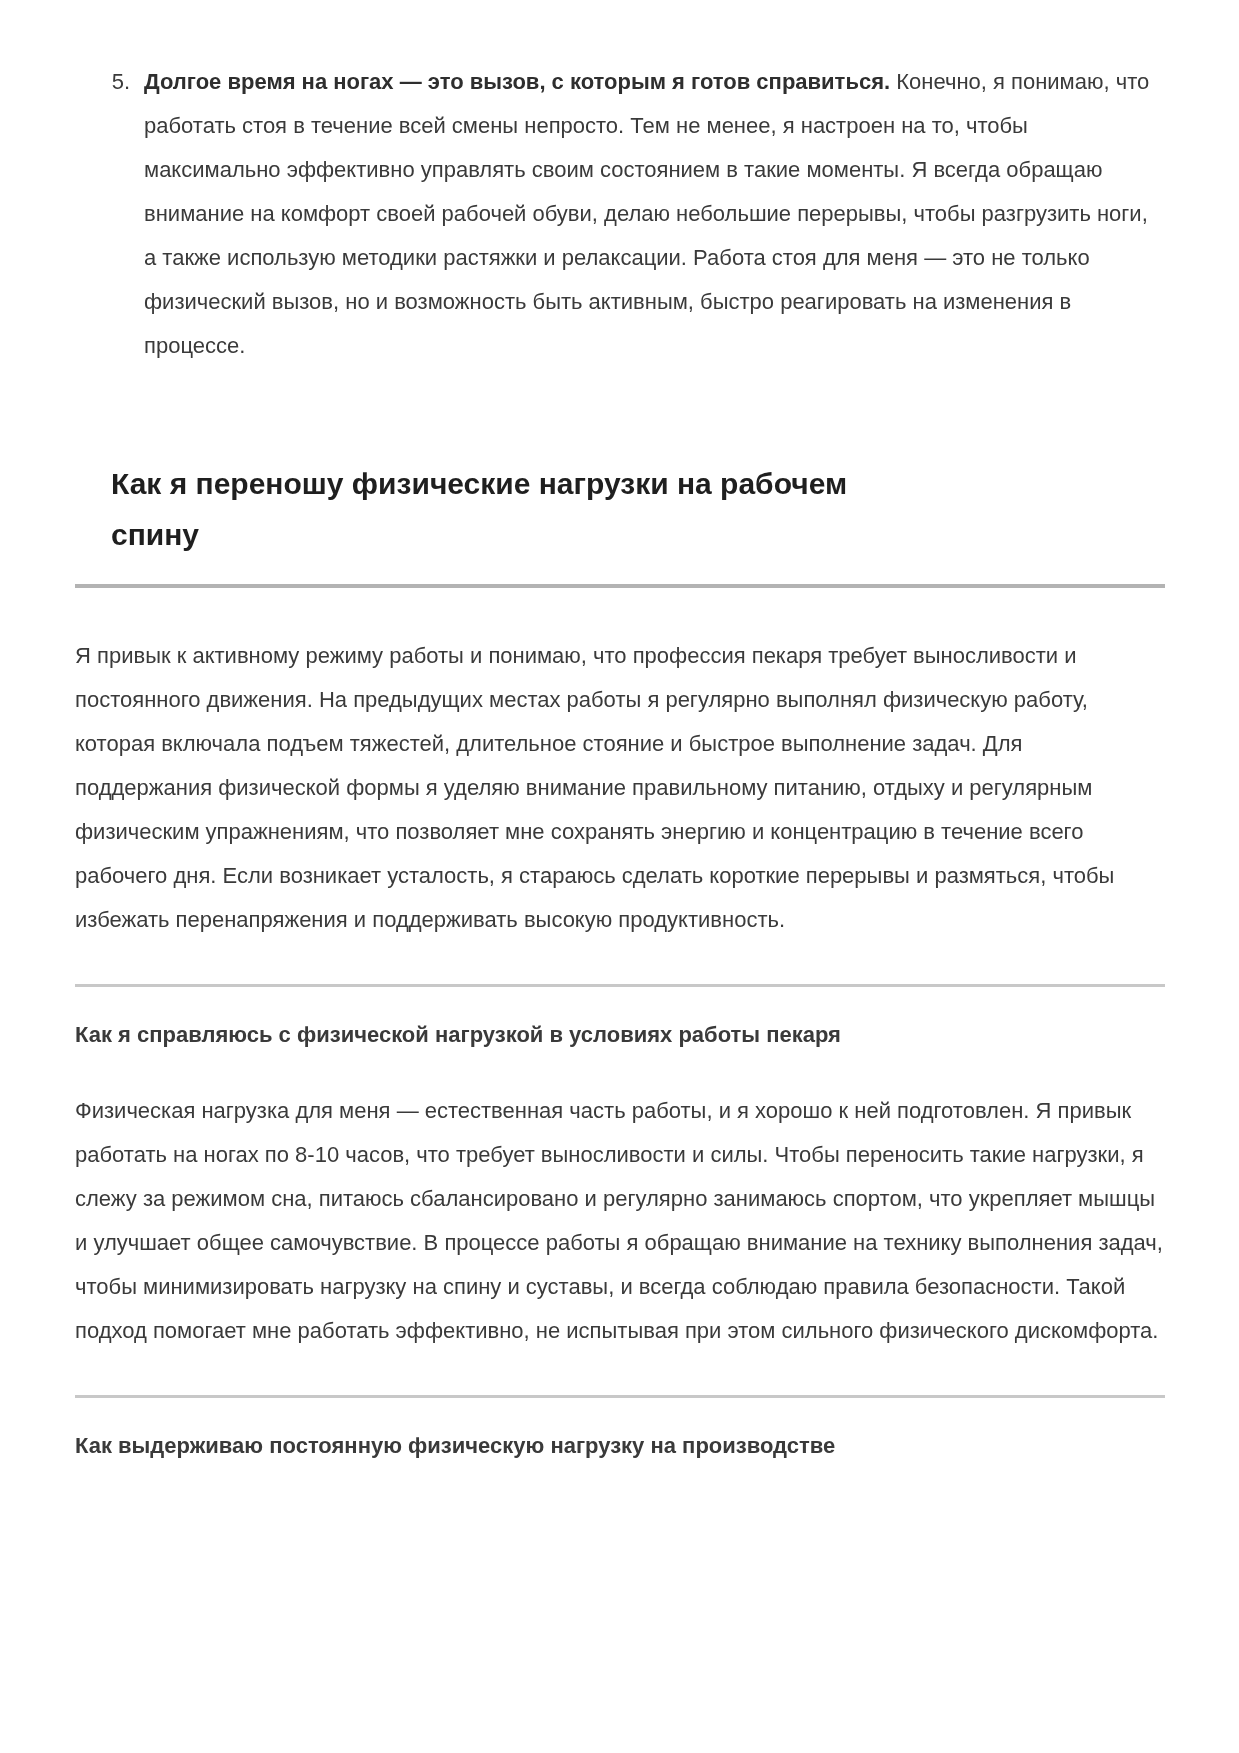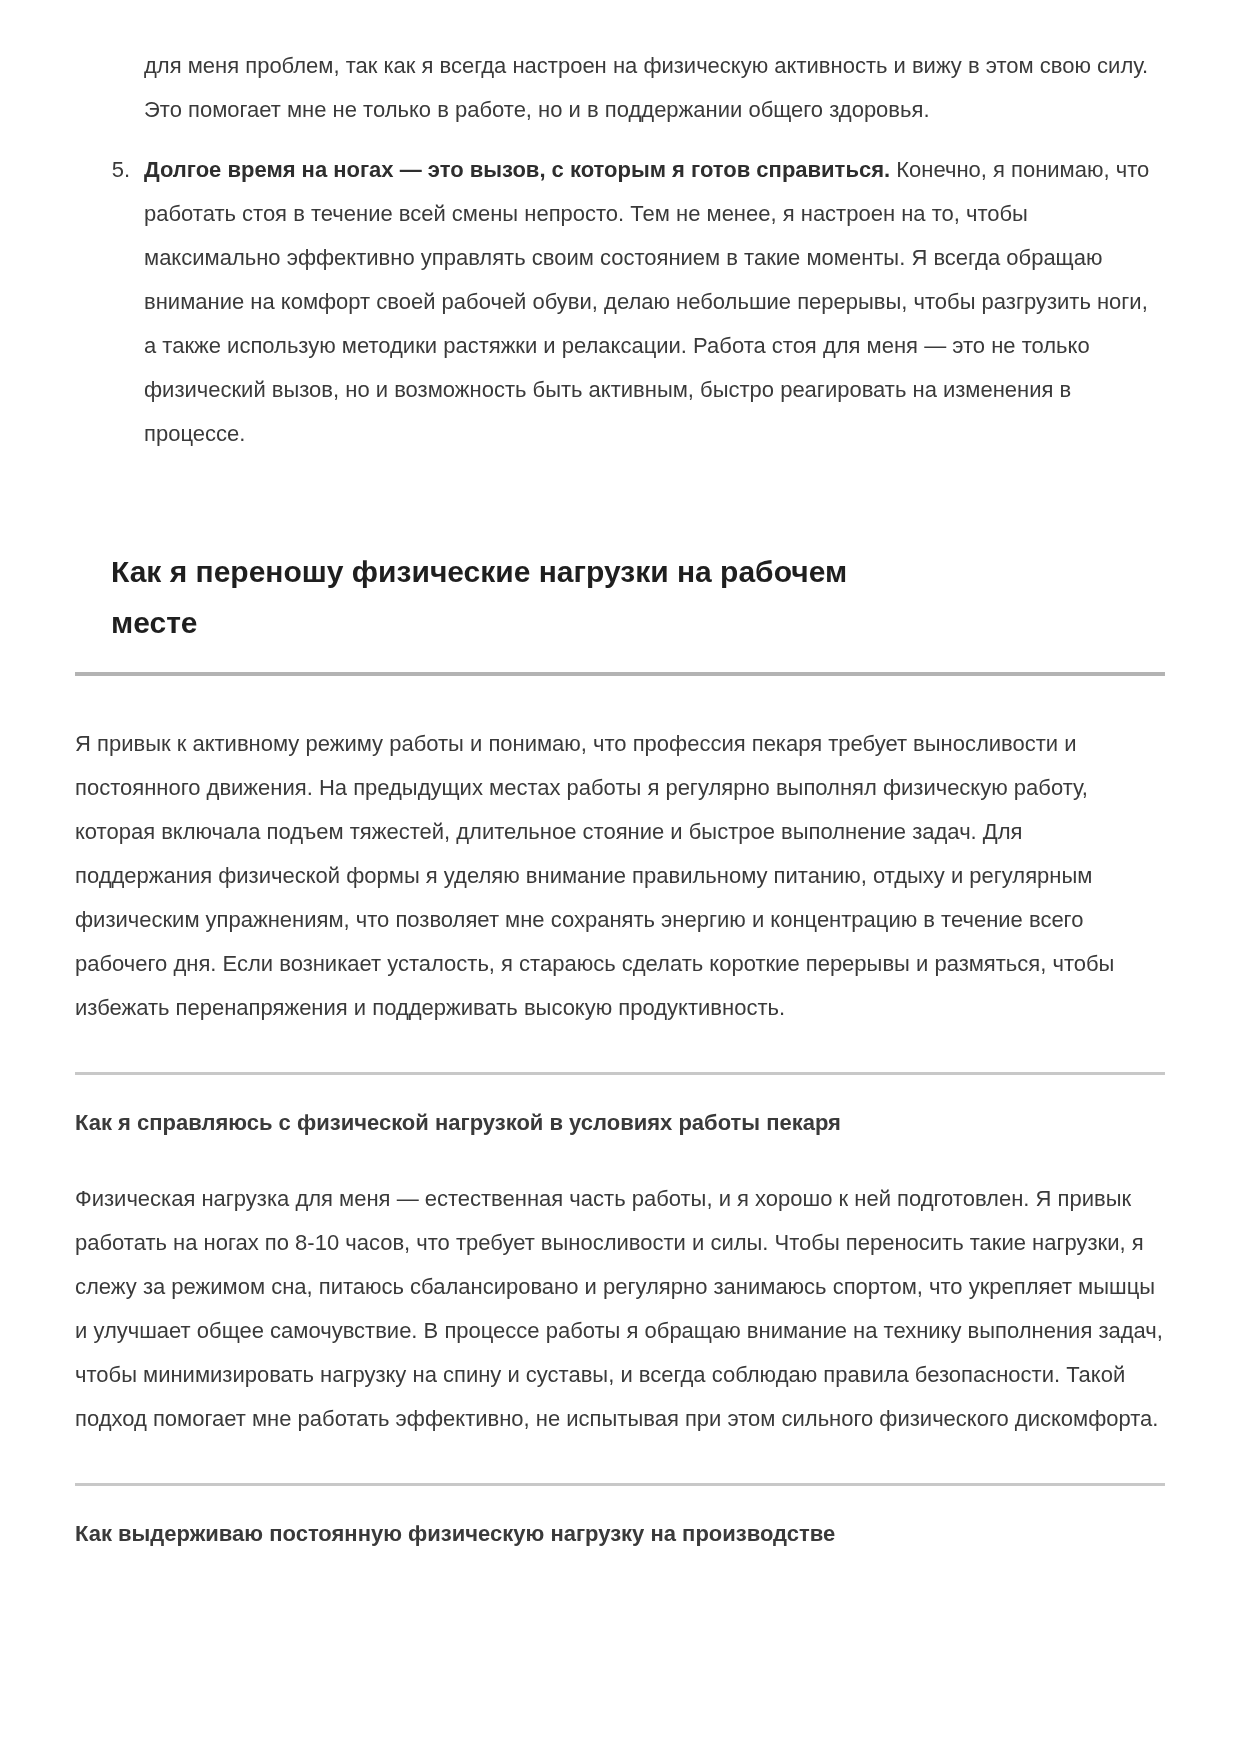--- a/index.html
+++ b/index.html
@@ -74,32 +74,31 @@
     margin: 42px 0 0 0;
   }
   .question { margin-top: 26px; font-weight: 700; }
   .answer { margin-top: 32px; }
 </style>
 </head>
 <body>
 
 <div class="page">
 
-  <p class="body-text continuation">для меня проблем, так как я всегда настроен на физическую активность и вижу в этом свою силу. Это помогает мне не только в работе, но и в поддержании общего здоровья.</p>
 
   <div class="list-row body-text">
     <div class="list-marker">5.</div>
     <div class="list-content">
       <span class="lead-bold">Долгое время на ногах — это вызов, с которым я готов справиться.</span>
       <span>Конечно, я понимаю, что работать стоя в течение всей смены непросто. Тем не менее, я настроен на то, чтобы максимально эффективно управлять своим состоянием в такие моменты. Я всегда обращаю внимание на комфорт своей рабочей обуви, делаю небольшие перерывы, чтобы разгрузить ноги, а также использую методики растяжки и релаксации. Работа стоя для меня — это не только физический вызов, но и возможность быть активным, быстро реагировать на изменения в процессе.</span>
     </div>
   </div>
 
   <div class="section-header">
-    <h2 class="section-title">Как я переношу физические нагрузки на рабочем месте</h2>
+    <h2 class="section-title">Как я переношу физические нагрузки на рабочем спину</h2>
   </div>
 
   <p class="body-text intro">Я привык к активному режиму работы и понимаю, что профессия пекаря требует выносливости и постоянного движения. На предыдущих местах работы я регулярно выполнял физическую работу, которая включала подъем тяжестей, длительное стояние и быстрое выполнение задач. Для поддержания физической формы я уделяю внимание правильному питанию, отдыху и регулярным физическим упражнениям, что позволяет мне сохранять энергию и концентрацию в течение всего рабочего дня. Если возникает усталость, я стараюсь сделать короткие перерывы и размяться, чтобы избежать перенапряжения и поддерживать высокую продуктивность.</p>
 
   <hr class="rule">
 
   <p class="body-text question">Как я справляюсь с физической нагрузкой в условиях работы пекаря</p>
 
   <p class="body-text answer">Физическая нагрузка для меня — естественная часть работы, и я хорошо к ней подготовлен. Я привык работать на ногах по 8-10 часов, что требует выносливости и силы. Чтобы переносить такие нагрузки, я слежу за режимом сна, питаюсь сбалансировано и регулярно занимаюсь спортом, что укрепляет мышцы и улучшает общее самочувствие. В процессе работы я обращаю внимание на технику выполнения задач, чтобы минимизировать нагрузку на спину и суставы, и всегда соблюдаю правила безопасности. Такой подход помогает мне работать эффективно, не испытывая при этом сильного физического дискомфорта.</p>
 

